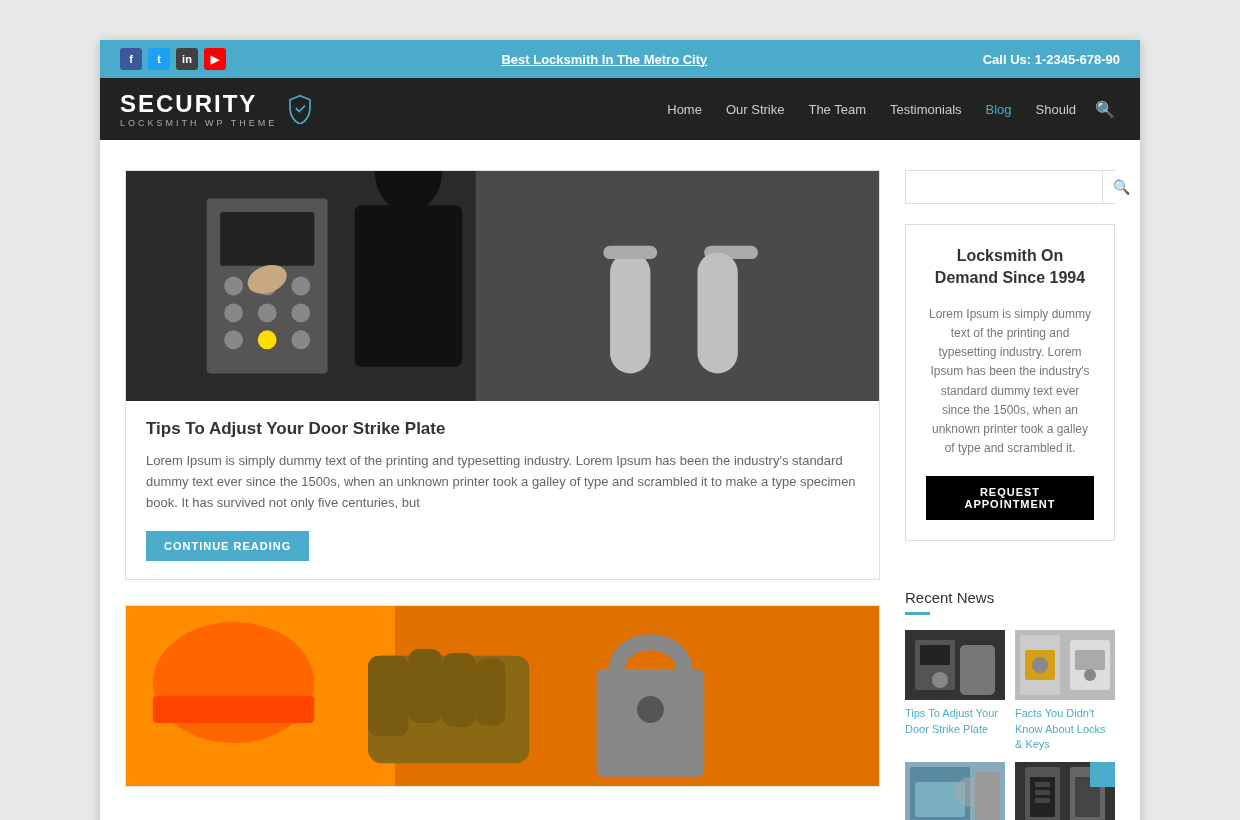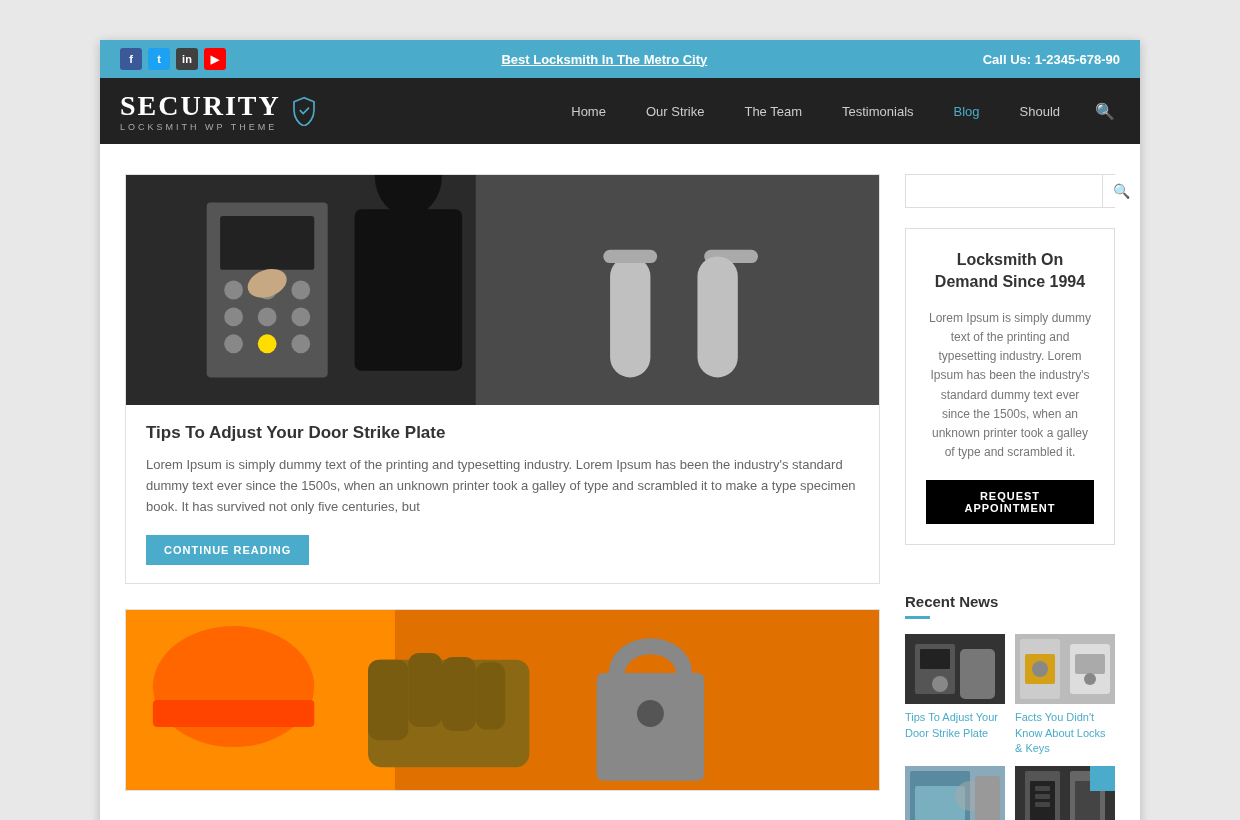--- a/index.html
+++ b/index.html
@@ -16,24 +16,24 @@
     .social-icon.tw { background: #1da1f2; }
     .social-icon.li { background: #404040; }
     .social-icon.yt { background: #ff0000; }
     .top-bar-center { color: #fff; font-size: 13px; font-weight: bold; text-decoration: underline; }
     .top-bar-right { color: #fff; font-size: 13px; font-weight: bold; }
 
     
     .nav-bar { background: #222; padding: 0 20px; display: flex; align-items: center; justify-content: space-between; }
     .logo-area { display: flex; align-items: center; gap: 8px; padding: 12px 0; }
     .logo-text { color: #fff; }
-    .logo-text .logo-main { font-size: 28px; font-weight: bold; letter-spacing: 2px; text-transform: uppercase; font-family: Liberation Serif, serif; }
+    .logo-text .logo-main { font-size: 24px; font-weight: bold; letter-spacing: 2px; text-transform: uppercase; }
     .logo-text .logo-sub { font-size: 9px; letter-spacing: 3px; color: #aaa; text-transform: uppercase; }
     .logo-shield { width: 30px; height: 30px; }
-    .nav-links { display: flex; align-items: center; gap: 20px; }
+    .nav-links { display: flex; align-items: center; gap: 4px; }
     .nav-link { color: #ccc; text-decoration: none; padding: 18px 10px; font-size: 13px; cursor: pointer; display: flex; align-items: center; gap: 3px; }
     .nav-link.active { color: #4aacca; }
     .nav-link .arrow { font-size: 9px; }
     .nav-search-icon { color: #ccc; cursor: pointer; font-size: 16px; padding: 0 5px; }
 
     
     .content-area { padding: 30px 25px; display: flex; gap: 25px; background: #fff; }
     .main-content { flex: 1; min-width: 0; }
     .sidebar { width: 210px; flex-shrink: 0; }
 
@@ -54,21 +54,21 @@
     .sidebar-search input { flex: 1; border: none; padding: 8px 10px; font-size: 13px; outline: none; }
     .sidebar-search button { background: #fff; border: none; border-left: 1px solid #ddd; padding: 8px 10px; cursor: pointer; font-size: 14px; color: #555; }
 
     
     .locksmith-box { border: 1px solid #ddd; padding: 20px; text-align: center; margin-bottom: 8px; }
     .locksmith-title { font-size: 16px; font-weight: bold; color: #333; margin-bottom: 15px; line-height: 1.4; }
     .locksmith-desc { font-size: 12px; color: #777; line-height: 1.6; margin-bottom: 18px; }
     .btn-appointment { background: #000000; color: #fff; border: none; padding: 10px 20px; font-size: 11px; font-weight: bold; letter-spacing: 1px; cursor: pointer; text-transform: uppercase; }
 
     
-    .recent-news-title { font-size: 15px; font-weight: bold; color: #333; margin-bottom: 6px; margin-top: 48px; }
+    .recent-news-title { font-size: 15px; font-weight: normal; color: #333; margin-bottom: 6px; margin-top: 48px; }
     .recent-news-divider { width: 25px; height: 3px; background: #4aacca; margin-bottom: 15px; }
     .news-grid { display: grid; grid-template-columns: 1fr 1fr; gap: 10px; }
     .news-item { }
     .news-thumb { width: 100%; height: 70px; background: #999; margin-bottom: 6px; overflow: hidden; }
     .news-item-title { font-size: 11px; color: #4aacca; line-height: 1.4; cursor: pointer; }
 
     
     .img-door { background: linear-gradient(135deg, #1a1a1a 0%, #3a3a3a 30%, #888 50%, #555 70%, #222 100%); }
     .img-door2 { background: linear-gradient(135deg, #f90 0%, #b85c00 30%, #8B7355 60%, #333 100%); }
   </style>

